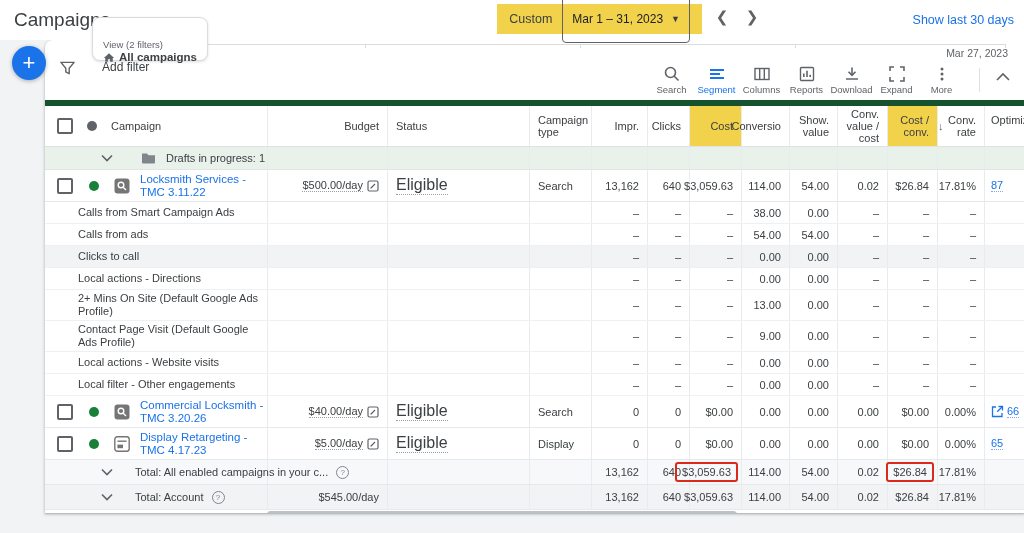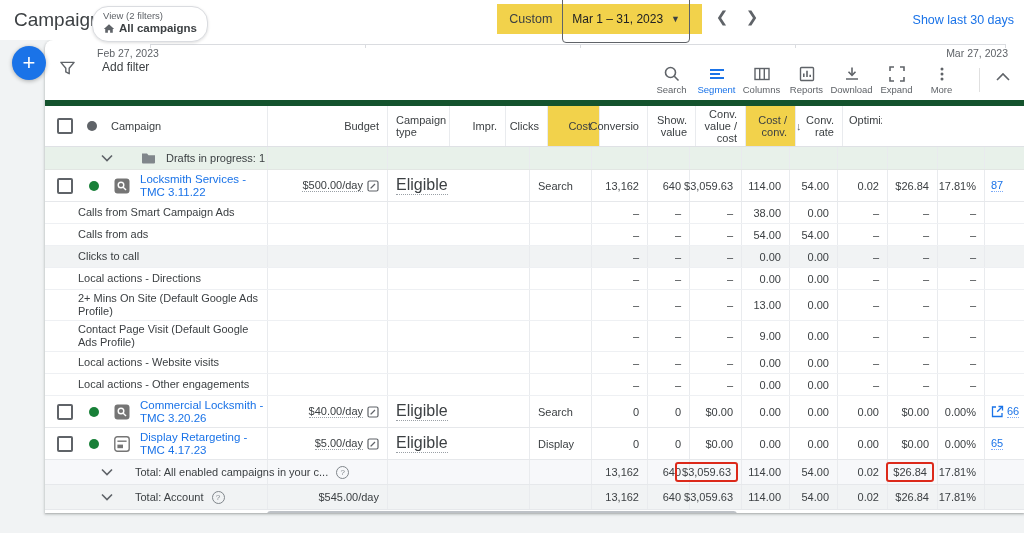--- a/index.html
+++ b/index.html
@@ -1,22 +1,22 @@
 <!DOCTYPE html>
 <html><head>
 <meta charset="utf-8">
 <style>
   html,body{margin:0;padding:0}
   body{width:1024px;height:533px;overflow:hidden;position:relative;background:#fff;
        font-family:"Liberation Sans",sans-serif;color:#3c4043;-webkit-font-smoothing:antialiased}
   
   .topbar{position:absolute;top:0;left:0;width:1024px;height:40px;background:#fff;z-index:5}
   .page-title{position:absolute;left:14px;top:9px;font-size:19px;color:#3c4043}
-  .view-chip{position:absolute;left:92px;top:6px;height:36px;background:#fff;border:1px solid #dadce0;
-             border-radius:16px;box-shadow:0 1px 3px rgba(0,0,0,.13);padding:3px 10px;box-sizing:border-box;cursor:pointer}
+  .view-chip{position:absolute;left:92px;top:17px;height:36px;background:#fff;border:1px solid #dadce0;
+             border-radius:8px;box-shadow:0 1px 3px rgba(0,0,0,.13);padding:21px 10px;box-sizing:border-box;cursor:pointer}
   .view-chip .l1{font-size:9.5px;color:#5f6368;line-height:11px}
   .view-chip .l2{font-size:11.5px;color:#3c4043;font-weight:bold;line-height:15px;display:flex;align-items:center;gap:4px}
   .daterange{position:absolute;right:322px;top:4px;height:30px;background:#f2d24b;display:flex;align-items:center;
              padding:0 12px;gap:10px}
   .daterange .custom{font-size:12.5px;color:#3c4043}
   .date-dd{border:1.5px solid #5f6368;border-radius:4px;padding:16px 9px;font-size:12px;color:#202124;
            display:flex;align-items:center;gap:8px;cursor:pointer}
   .date-dd .caret{font-size:9px;color:#3c4043}
   .nav-chev{position:absolute;top:8px;font-size:15px;color:#5f6368;cursor:pointer;width:20px;text-align:center}
   .chev-l{right:292px}.chev-r{right:262px}
@@ -222,20 +222,23 @@
 
     <div class="thead">
       <div class="cell c-camp hdr-camp">
         <span class="checkbox"></span>
         <span class="dot" style="background:#5f6368"></span>
         <span class="th-label">Campaign</span>
       </div>
       <div class="cell c-budget num">
           <span class="th-label">Budget</span>
         </div>
+      <div class="cell c-status">
+          <span class="th-label">Status</span>
+        </div>
       <div class="cell c-type" style="padding-right:6px">
           <span class="th-label">Campaign type</span>
         </div>
       <div class="cell c-n0 num">
           <span class="th-label">Impr.</span>
         </div>
       <div class="cell c-n1 num">
           <span class="th-label">Clicks</span>
         </div>
       <div class="cell c-n2 num hl">
@@ -442,21 +445,21 @@
           <div class="cell c-n2 num">–</div>
           <div class="cell c-n3 num">0.00</div>
           <div class="cell c-n4 num">0.00</div>
           <div class="cell c-n5 num">–</div>
           <div class="cell c-n6 num">–</div>
           <div class="cell c-n7 num">–</div>
           <div class="cell c-opt"></div>
         </div>
         <div class="trow t-segment">
           <div class="cell c-camp">
-            <div class="seg-label">Local actions - Other engagements</div>
+            <div class="seg-label">Local filter - Other engagements</div>
           </div>
           <div class="cell c-budget num"></div>
           <div class="cell c-status"></div>
           <div class="cell c-type"></div>
           <div class="cell c-n0 num">–</div>
           <div class="cell c-n1 num">–</div>
           <div class="cell c-n2 num">–</div>
           <div class="cell c-n3 num">0.00</div>
           <div class="cell c-n4 num">0.00</div>
           <div class="cell c-n5 num">–</div>

